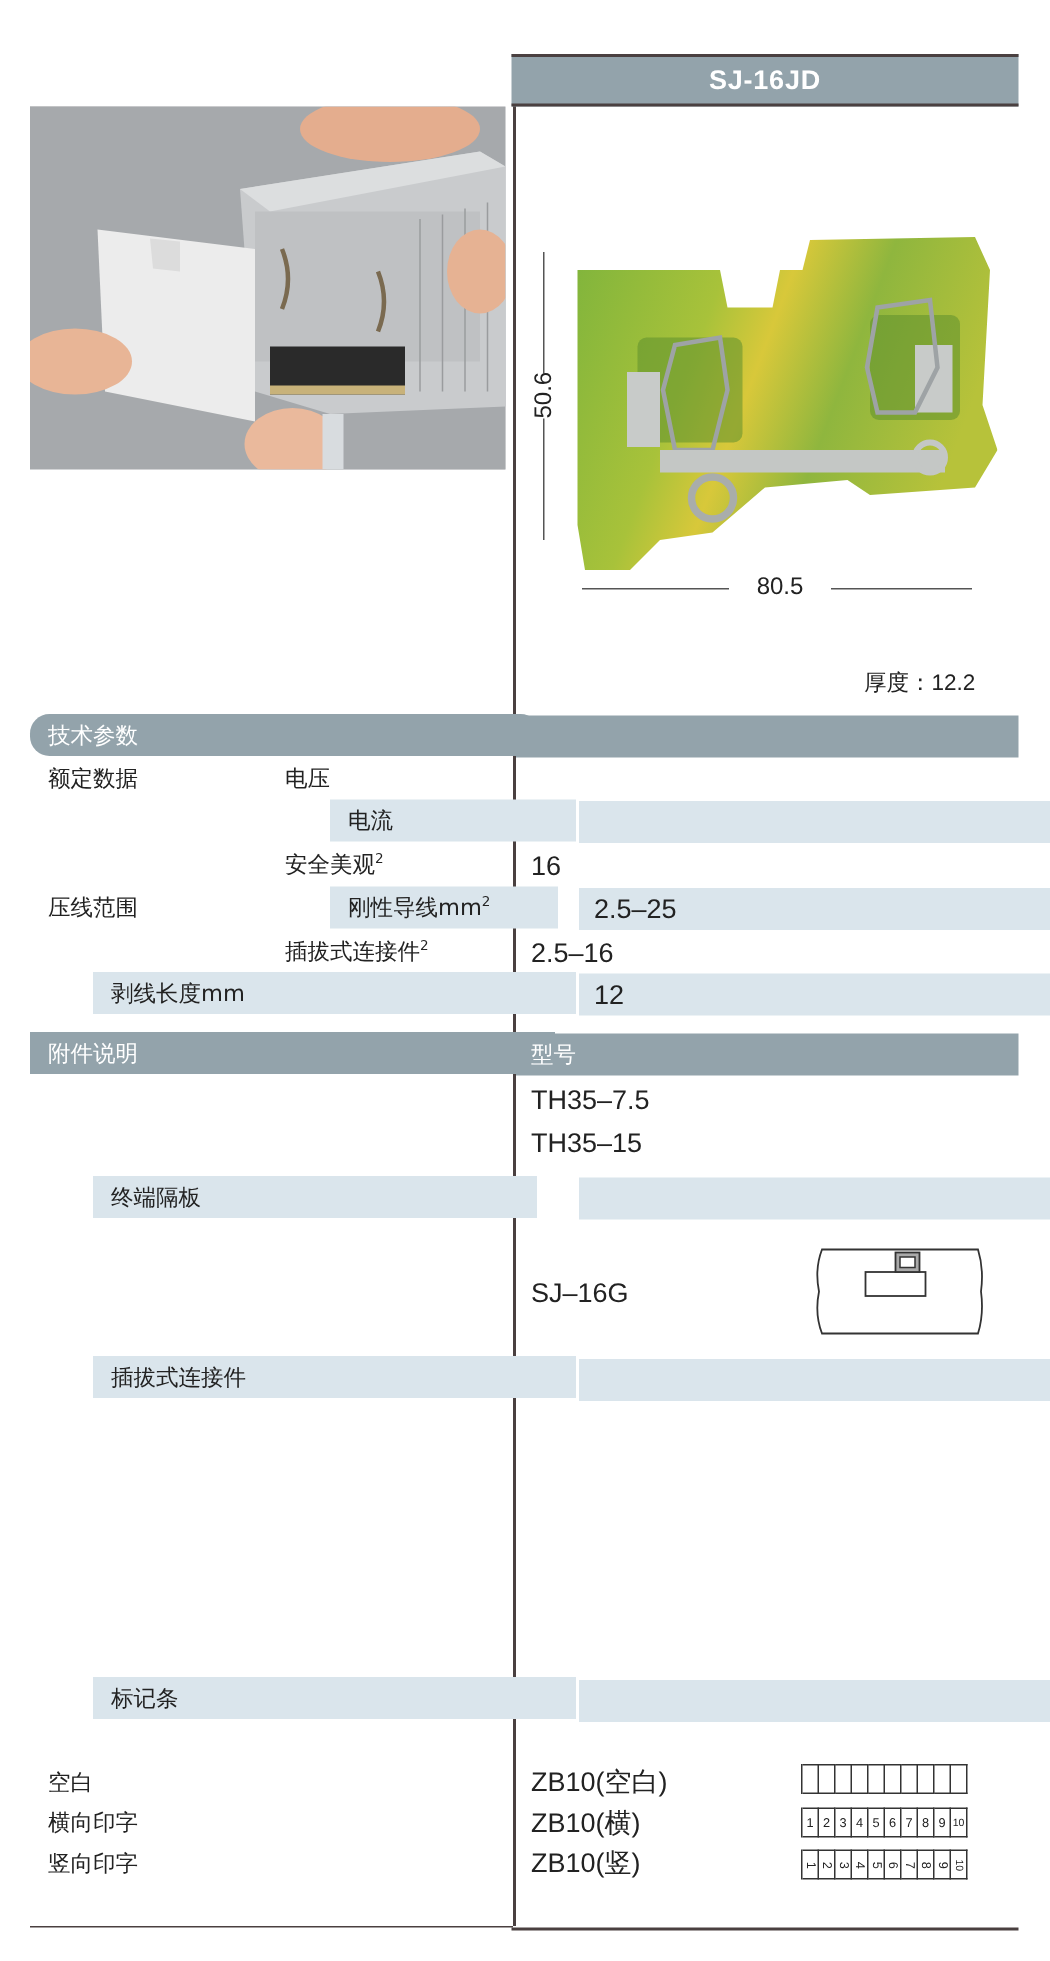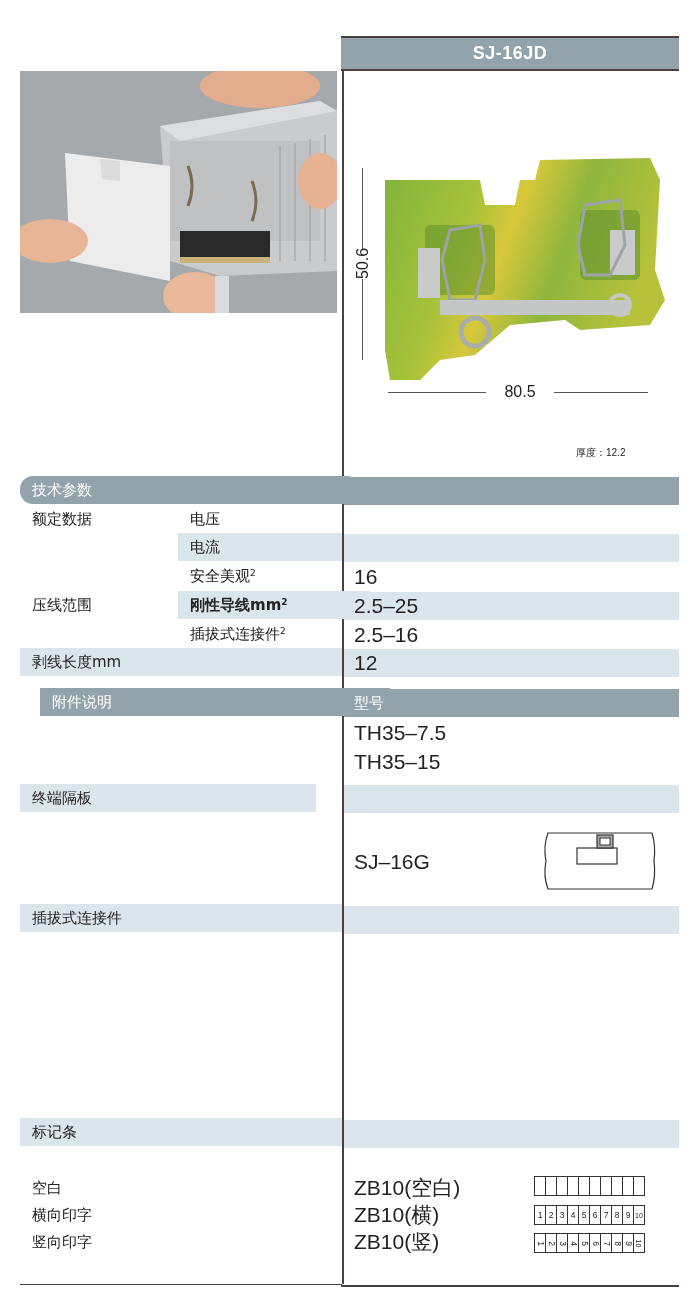--- a/index.html
+++ b/index.html
@@ -14,28 +14,28 @@
   .photo { position: absolute; left: 20px; top: 71px; width: 317px; height: 242px;
            background: linear-gradient(135deg, #8c8f92 0%, #b5b8ba 45%, #9da0a3 100%); overflow: hidden; }
   .desc { position: absolute; left: 20px; top: 342px; width: 320px; font-size: 15.5px; line-height: 27px; color: #222; }
   .prod { position: absolute; left: 380px; top: 150px; width: 285px; height: 230px; }
   .dim-v { position: absolute; left: 362px; top: 168px; width: 1px; height: 192px; background: #555; }
   .dim-v-label { position: absolute; left: 348px; top: 252px; width: 30px; height: 24px; background: #fff;
                  transform: rotate(-90deg); text-align: center; font-size: 16px; line-height: 24px; font-family: "Liberation Sans", sans-serif; }
   .dim-h { position: absolute; top: 392px; height: 1px; background: #555; }
   .dim-h-label { position: absolute; left: 490px; top: 381px; width: 60px; text-align: center; font-size: 16px;
                  font-family: "Liberation Sans", sans-serif; background: #fff; line-height: 22px; }
-  .thick { position: absolute; left: 576px; top: 446px; font-size: 10px; font-family: "Liberation Sans", sans-serif; }
+  .thick { position: absolute; left: 576px; top: 446px; font-size: 15px; font-family: "Liberation Sans", sans-serif; }
 
   .row { position: absolute; height: 28px; box-sizing: border-box; }
   .row.head { background: #93a3ab; }
-  .row.light { background: #dae5ec; }
+  .row.light { background: #dae5ec; margin-left: 42px; }
   .lbl { position: absolute; font-size: 15px; line-height: 28px; color: #222; white-space: nowrap; }
   .lbl.white { color: #ffffff; }
-  .val { position: absolute; font-size: 21px; line-height: 28px; color: #222; font-family: "Liberation Sans", sans-serif; white-space: nowrap; text-align: right; }
+  .val { position: absolute; font-size: 18px; line-height: 28px; color: #222; font-family: "Liberation Sans", sans-serif; white-space: nowrap; text-align: right; }
   sup { font-size: 9px; vertical-align: top; position: relative; top: -3px; }
 
   .bottom-left { position: absolute; left: 20px; top: 1284px; width: 322px; height: 1px; background: #4a4040; }
   .bottom-right { position: absolute; left: 341px; top: 1285px; width: 338px; height: 2px; background: #4a4040; }
 
   .strip { position: absolute; display: flex; border-left: 1px solid #333; }
   .strip .cell { width: 11px; height: 20px; border: 1px solid #333; border-left: none; box-sizing: border-box;
                  font-size: 8.5px; line-height: 19px; text-align: center; font-family: "Liberation Sans", sans-serif; color: #222; }
   .strip.vert .cell span { display: inline-block; transform: rotate(90deg); }
 </style>
@@ -132,38 +132,38 @@
   <span class="lbl" style="left:12px;">电流</span>
 </div>
 <div class="row light" style="left:344px; top:534px; width:335px;">
   <span class="val" style="left:10px;"></span>
 </div>
 
 <span class="lbl" style="left:190px; top:562px;"><span>安全美观</span><sup>2</sup></span>
 <span class="val" style="left:354px; top:563px;">16</span>
 
 <span class="lbl" style="left:32px; top:591px;">压线范围</span>
-<div class="row light" style="left:178px; top:591px; width:192px;font-weight:bold;">
+<div class="row light" style="left:178px; top:591px; width:152px;">
   <span class="lbl" style="left:12px;"><span>刚性导线mm</span><sup>2</sup></span>
 </div>
 <div class="row light" style="left:344px; top:592px; width:335px;">
   <span class="val" style="left:10px;">2.5–25</span>
 </div>
 
 <span class="lbl" style="left:190px; top:620px;"><span>插拔式连接件</span><sup>2</sup></span>
 <span class="val" style="left:354px; top:621px;">2.5–16</span>
 
 <div class="row light" style="left:20px; top:648px; width:322px;">
   <span class="lbl" style="left:12px;">剥线长度mm</span>
 </div>
 <div class="row light" style="left:344px; top:649px; width:335px;">
   <span class="val" style="left:10px;">12</span>
 </div>
 
-<div class="row head" style="left:20px; top:688px; width:350px;margin-left:20px;">
+<div class="row head" style="left:20px; top:688px; width:350px;">
   <span class="lbl white" style="left:12px;">附件说明</span>
 </div>
 <div class="row head" style="left:344px; top:689px; width:335px;">
   <span class="lbl white" style="left:10px;">型号</span>
 </div>
 
 <span class="val" style="left:354px; top:719px;">TH35–7.5</span>
 <span class="val" style="left:354px; top:748px;">TH35–15</span>
 
 <div class="row light" style="left:20px; top:784px; width:296px;">

